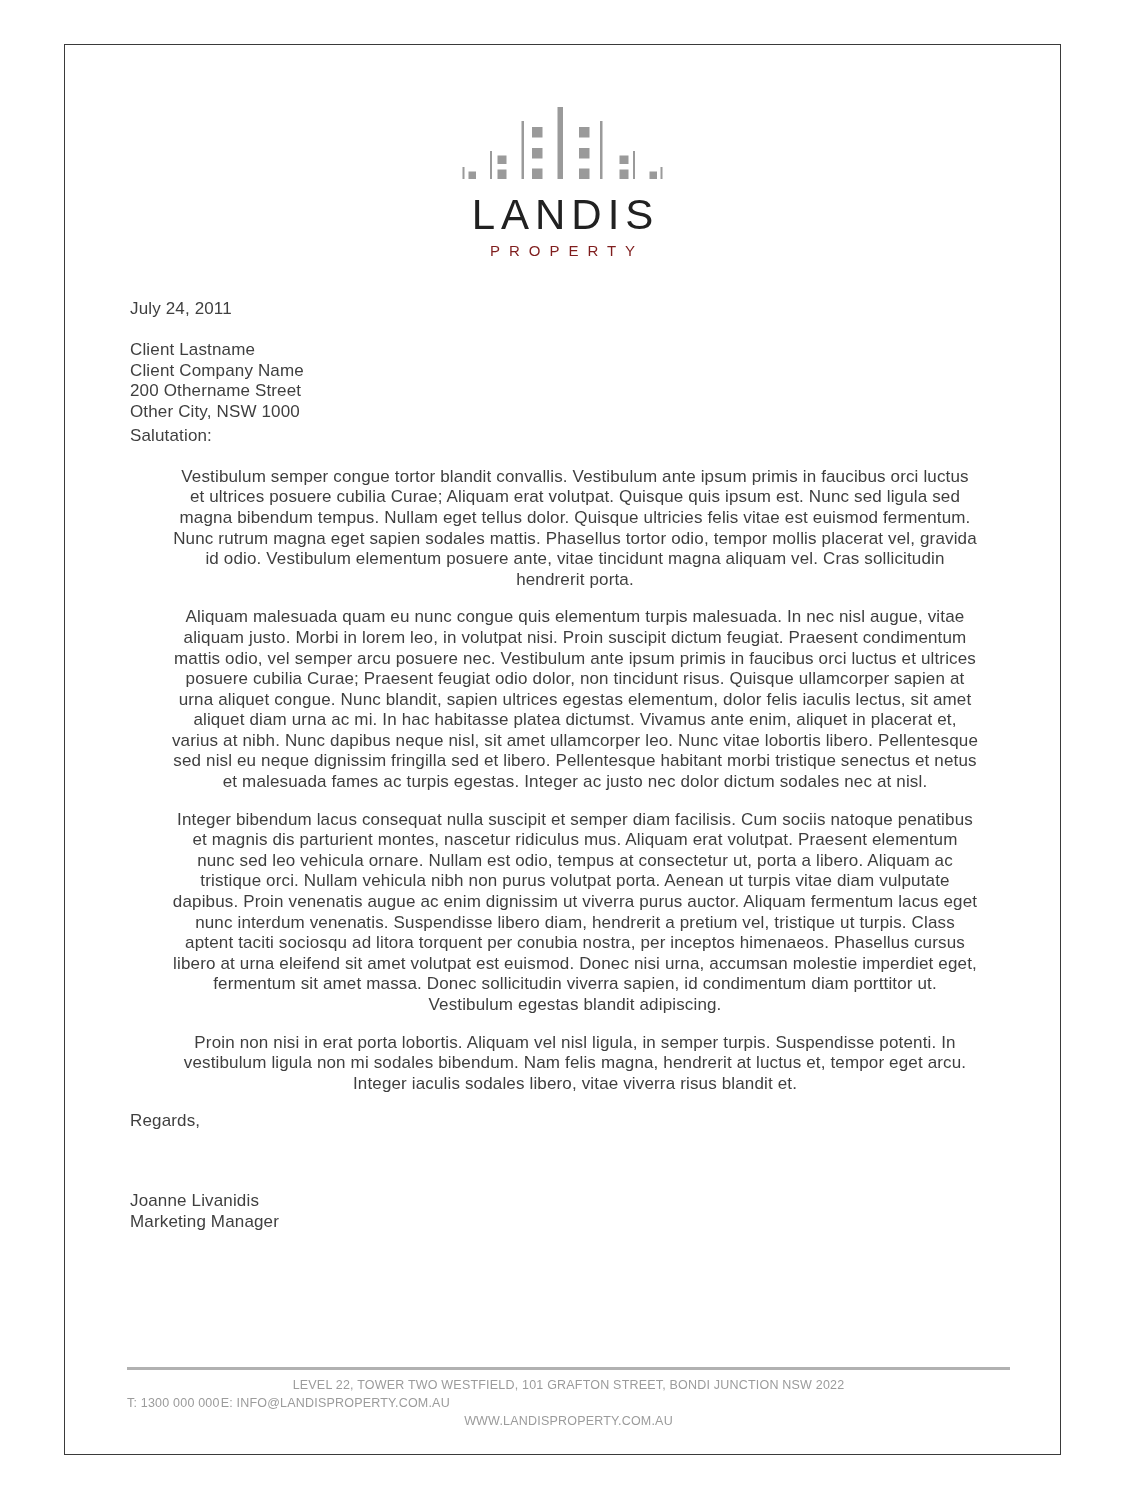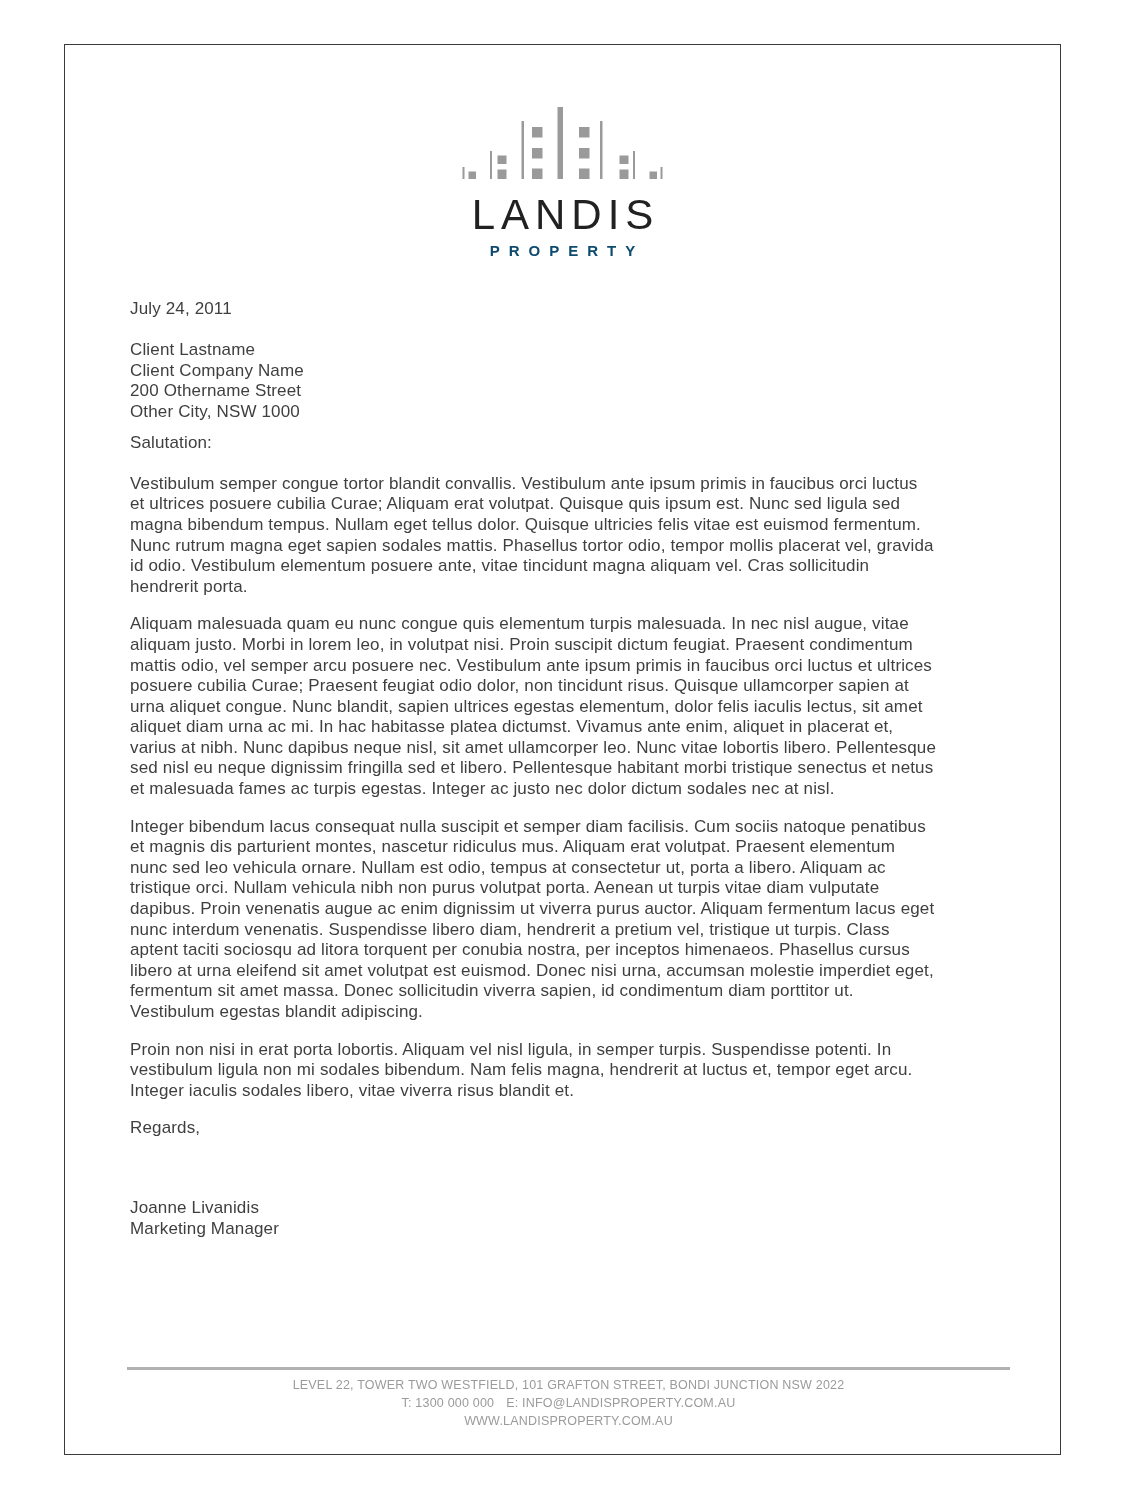--- a/index.html
+++ b/index.html
@@ -30,61 +30,61 @@
     font-size: 42px;
     font-weight: 300;
     letter-spacing: 6px;
     padding-left: 6px; 
     color: #212121;
     line-height: 1;
   }
   .brand-tagline {
     margin-top: 7px;
     font-size: 15px;
-    font-weight: 700;
+    font-weight: 400;
     letter-spacing: 9px;
     padding-left: 9px;
-    color: #0c4a6e;
+    color: #7f1d1d;
     line-height: 1;
   }
   
   .letter {
     position: absolute;
     top: 254px; left: 65px;
     width: 890px;
     font-size: 17px;
     line-height: 20.6px;
     color: #3f3f3f;
     letter-spacing: 0.15px;
   }
   .block { white-space: pre-line; }
   .date-block      { margin-bottom: 20.6px; }
-  .recipient-block { margin-bottom: 10px; }
+  .recipient-block { margin-bottom: 3px; }
   .salutation-block{ margin-bottom: 20.6px; }
-  .para            { margin-bottom: 17px; }
+  .para            { margin-bottom: 17px; text-align: center; }
   .closing-block   { margin-bottom: 59px; }
   .signature-block { }
   
   .footer-rule {
     position: absolute;
     top: 1322px; left: 62px; right: 50px;
     height: 2.5px;
     background: #b1b1b1;
   }
   .footer-text {
     position: absolute;
     top: 1331px; left: 62px; right: 50px;
     text-align: center;
     color: #9b9b9b;
     font-size: 12.5px;
     line-height: 18px;
     letter-spacing: 0.2px;
   }
   .footer-line { white-space: pre-line; }
-  .footer-contact { display: flex; justify-content: center; gap: 12px; }
+  .footer-contact { display: flex; gap: 1px; }
 </style>
 </head>
 <body>
 
 <div class="page">
 
   <div class="logo-block">
     <svg class="skyline" width="201" height="72" viewBox="0 0 201 72" aria-hidden="true">
       <g fill="#9a9a9a">
         <rect x="0.5" y="60" width="2" height="12"></rect>

